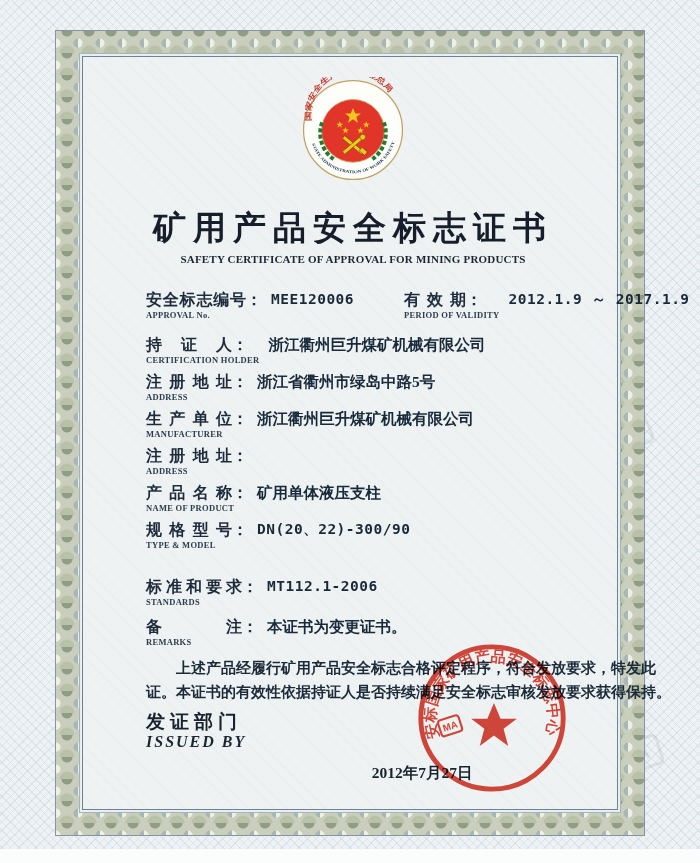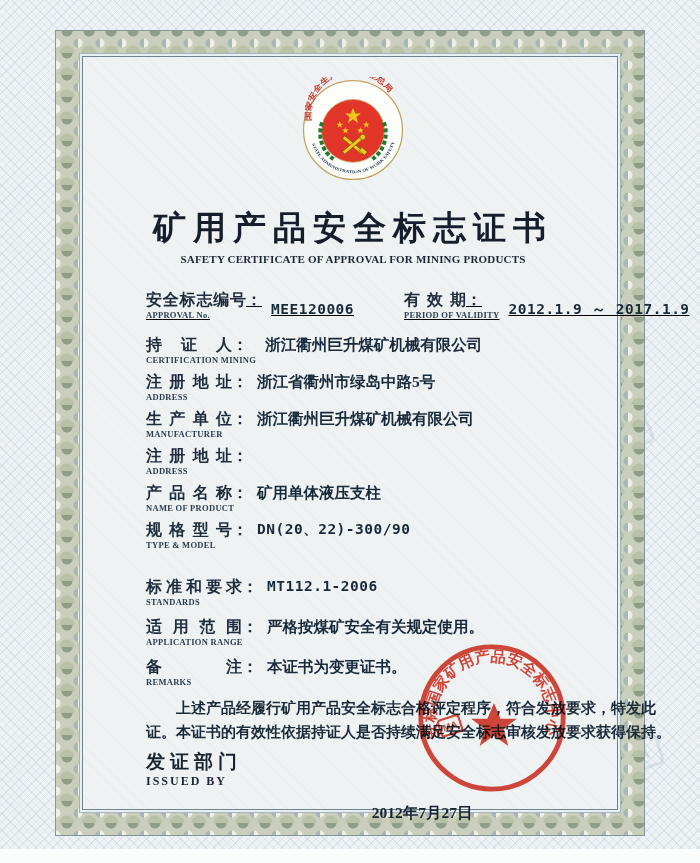--- a/index.html
+++ b/index.html
@@ -40,21 +40,21 @@
   .content { position:absolute; left:82px; top:57px; width:536px; height:752px; padding:18px 58px 0 64px; }
 
   .emblem { width:106px; margin:2px auto 0; display:block; }
 
   .title { margin-top:26px; text-align:center; font-size:33px; font-weight:bold;
     color:#151e2a; letter-spacing:7px; line-height:1.2; white-space:nowrap; }
   .subtitle { margin-top:4px; text-align:center; font-size:11px; font-weight:bold;
     color:#1a2633; letter-spacing:.2px; white-space:nowrap; }
 
   .row { display:flex; align-items:flex-start; }
-  .pair { display:flex; align-items:flex-end;text-decoration:underline; }
+  .pair { display:flex; align-items:flex-start; }
   .lblblock { flex:none; }
   .zh-line { font-size:16px; font-weight:bold; color:#1d2b3b; line-height:21px; white-space:nowrap; }
   .zh-just { display:inline-block; text-align:justify; text-align-last:justify; vertical-align:top; }
   .w100 { width:100px; } .w88 { width:86px; } .w96 { width:96px; } .w66 { width:62px; }
   .en-line { font-size:8.5px; font-weight:bold; color:#2b3c4c; line-height:10px;
     font-family:"Liberation Serif",serif; letter-spacing:.3px; white-space:nowrap; }
   .val { font-size:15.5px; font-weight:bold; color:#18293a; line-height:21px;
     padding-left:9px; white-space:nowrap; }
   .val.mono { font-family:"DejaVu Sans Mono",monospace; font-size:14.5px; letter-spacing:.5px; }
 
@@ -65,21 +65,21 @@
   .fields .row { margin-bottom:6px; }
   .secondary { margin-top:26px; }
   .secondary .row { margin-bottom:9px; }
 
   .decl { margin-top:4px; font-size:15px; font-weight:bold; color:#1c2b3a; line-height:24px; }
   .decl .l1 { text-indent:2em; white-space:nowrap; }
   .decl .l2 { white-space:nowrap; }
 
   .issued { margin-top:6px; text-align:left; }
   .issued-zh { font-size:19px; font-weight:bold; letter-spacing:5px; color:#17242f; line-height:24px; }
-  .issued-en { font-size:12px; font-weight:bold; letter-spacing:2px; color:#1a2633; line-height:15px; }
+  .issued-en { font-size:16px; font-weight:bold; letter-spacing:2px; color:#1a2633; line-height:15px;font-style:italic; }
 
   .date { margin-top:14px; text-align:center; padding-left:138px; font-size:15.5px;
     font-weight:bold; color:#17242f; }
 
   .seal { position:absolute; left:414px; top:640px; width:156px; height:156px;
     mix-blend-mode:multiply; opacity:.92; }
 </style>
 </head>
 <body>
 
@@ -144,21 +144,21 @@
           <div class="en-line">PERIOD OF VALIDITY</div>
         </div>
         <div class="val mono">2012.1.9 ～ 2017.1.9</div>
       </div>
     </div>
 
     <div class="fields">
       <div class="row">
         <div class="lblblock">
           <div class="zh-line"><span class="zh-just w88">持证人</span><span>：</span></div>
-          <div class="en-line">CERTIFICATION MINING</div>
+          <div class="en-line">CERTIFICATION HOLDER</div>
         </div>
         <div class="val">浙江衢州巨升煤矿机械有限公司</div>
       </div>
       <div class="row">
         <div class="lblblock">
           <div class="zh-line"><span class="zh-just w88">注册地址</span><span>：</span></div>
           <div class="en-line">ADDRESS</div>
         </div>
         <div class="val">浙江省衢州市绿岛中路5号</div>
       </div>
@@ -191,27 +191,20 @@
       </div>
     </div>
 
     <div class="secondary">
       <div class="row">
         <div class="lblblock">
           <div class="zh-line"><span class="zh-just w96">标准和要求</span><span>：</span></div>
           <div class="en-line">STANDARDS</div>
         </div>
         <div class="val mono">MT112.1-2006</div>
-      </div>
-      <div class="row">
-        <div class="lblblock">
-          <div class="zh-line"><span class="zh-just w96">适用范围</span><span>：</span></div>
-          <div class="en-line">APPLICATION RANGE</div>
-        </div>
-        <div class="val">严格按煤矿安全有关规定使用。</div>
       </div>
       <div class="row">
         <div class="lblblock">
           <div class="zh-line"><span class="zh-just w96">备注</span><span>：</span></div>
           <div class="en-line">REMARKS</div>
         </div>
         <div class="val">本证书为变更证书。</div>
       </div>
     </div>
 

